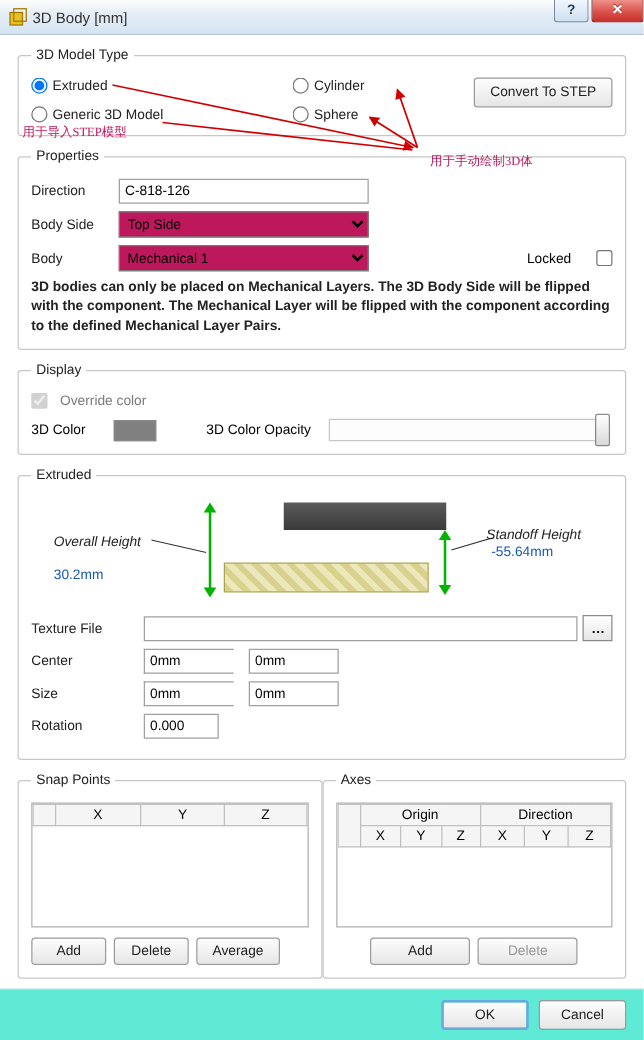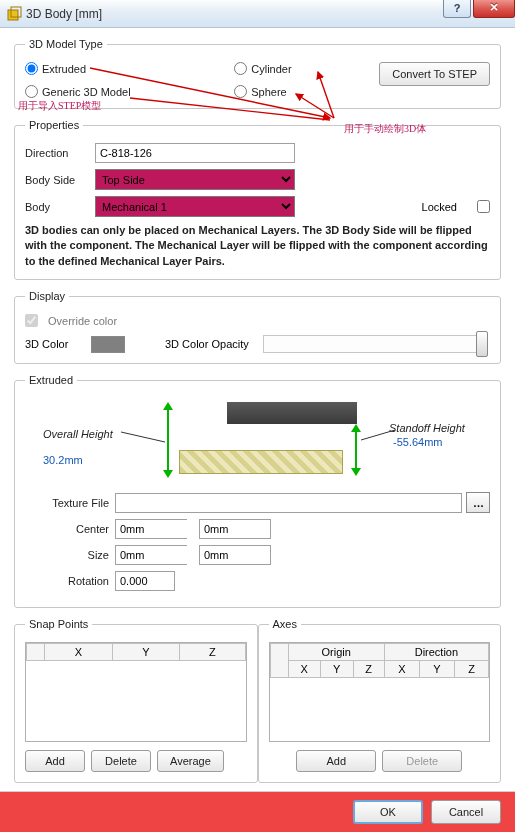--- a/index.html
+++ b/index.html
@@ -111,27 +111,27 @@
   table.grid { border-collapse:collapse; width:100%; }
   table.grid th, table.grid td {
     border:1px solid #c0c0c0; font-size:11px; font-weight:normal; padding:2px 4px; text-align:center;
     background:#fff;
   }
   table.grid th { background:#f5f5f5; }
   .two-col { display:flex; gap:0; }
   .two-col fieldset { flex:1; }
   .footer {
     position:absolute; bottom:0; left:0; right:0;
-    background:#ef4444; border-top:1px solid #d0d0d0;
+    background:#5eead4; border-top:1px solid #d0d0d0;
     padding:8px 14px; display:flex; justify-content:flex-end; gap:8px;
   }
   .btn.primary { border:2px solid #6aa8e0; }
   input[type=checkbox]{margin:0;}
   .row-inline { display:flex; align-items:center; gap:10px; }
-  .lbl-right { text-align:right; width:90px; padding-right:6px; color:#222;}
+  .lbl-right { width:90px; padding-right:6px; color:#222;}
   .texture-row {display:flex;align-items:center;gap:4px;}
   .texture-row input{flex:1;}
   .browse-btn{width:24px;height:21px;border:1px solid #8a8a8a;background:linear-gradient(#fff,#e6e6e6);font-weight:bold;font-size:11px;cursor:pointer;}
   .row-gap{height:6px;}
   .chk-disabled { color:#7a7a7a; }
   .model-type-inner {display:flex; align-items:flex-start;}
 </style>
 </head>
 <body>
 

